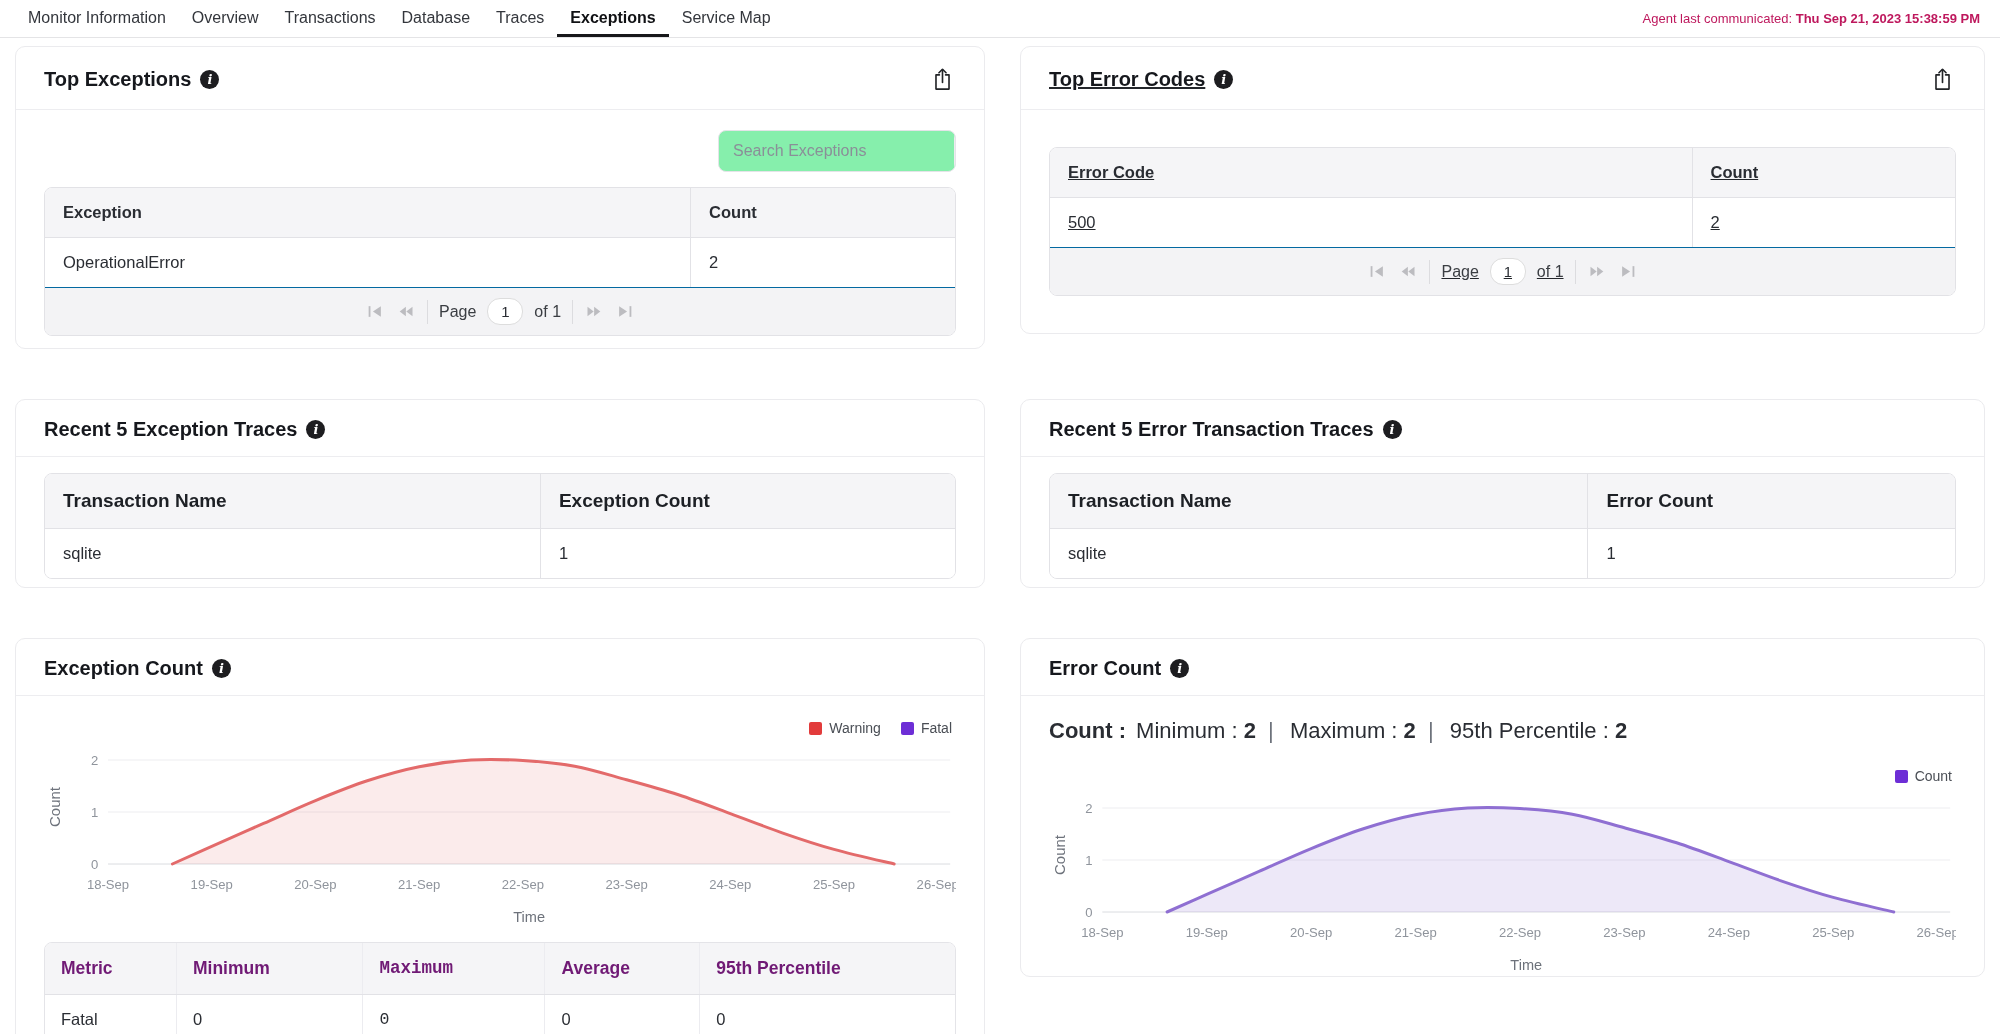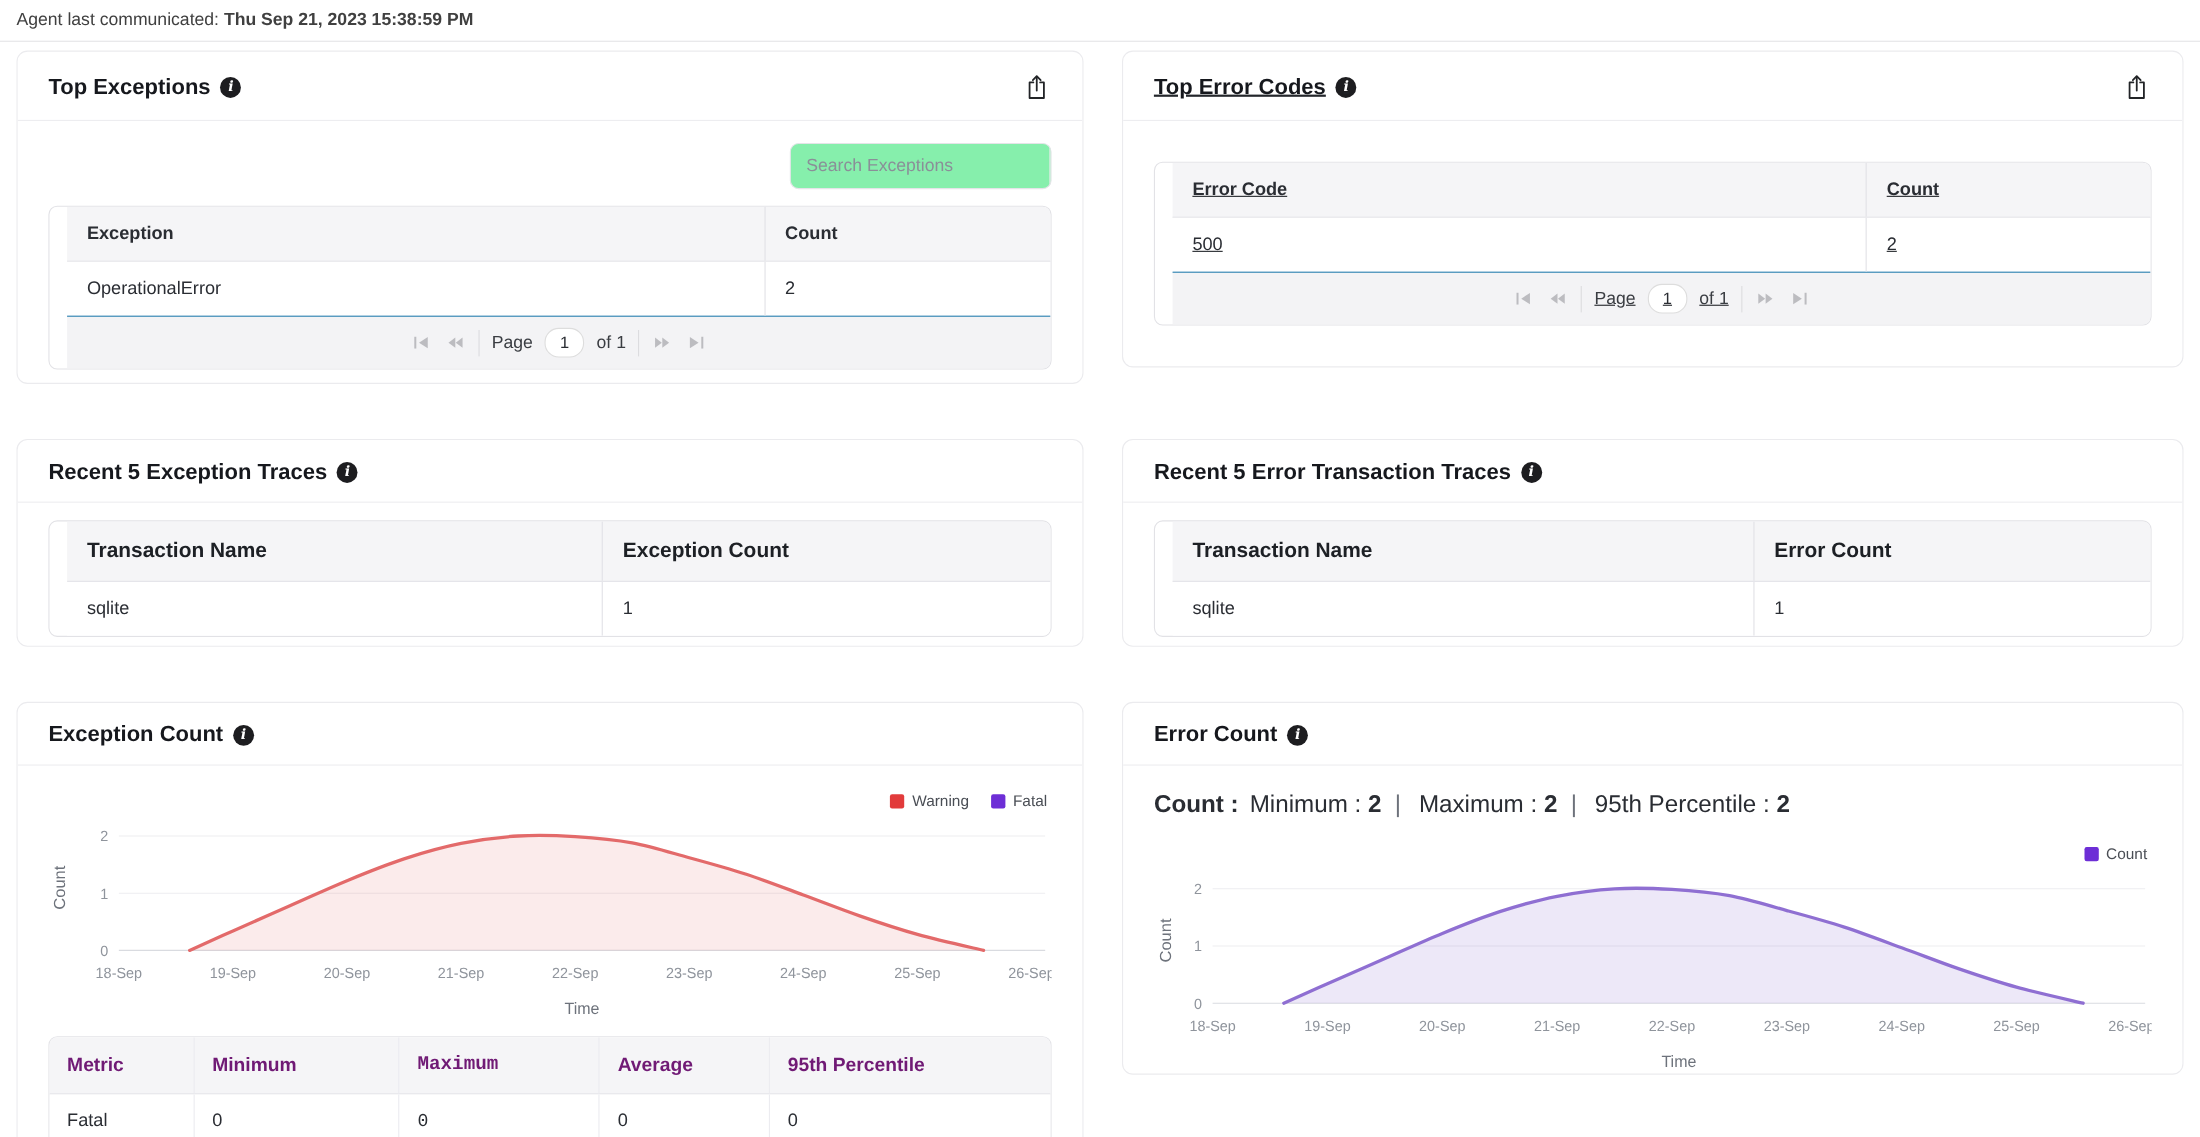--- a/index.html
+++ b/index.html
@@ -6,21 +6,21 @@
   html,body { width:2000px; height:1034px; overflow:hidden; background:#fff;
               font-family:"Liberation Sans", sans-serif; color:#23262b; }
 
   
   .topnav { height:38px; display:flex; justify-content:space-between; align-items:stretch;
             border-bottom:1px solid #e4e4e6; padding:0 20px 0 15px; background:#fff; }
   .tabs { display:flex; }
   .tab { padding:0 13px; line-height:35px; font-size:16px; color:#33363c; cursor:pointer;
          border-bottom:3px solid transparent; white-space:nowrap; }
   .tab.active { color:#101114; font-weight:bold; border-bottom-color:#17181a; }
-  .agent { align-self:center; font-size:16px; color:#404040; white-space:nowrap; }
+  .agent { align-self:center; font-size:13px; color:#be185d; white-space:nowrap; }
   .agent b { font-weight:bold; }
 
   
   .grid { display:grid; grid-template-columns:970px 965px; gap:50px 35px;
           padding:8px 15px 0 15px; align-items:start; }
   .panel { background:#fff; border:1px solid #ebebee; border-radius:10px; overflow:hidden; }
   .p-r1l { height:303px; } .p-r1r { height:288px;text-decoration:underline; }
   .p-r2  { height:189px; }
   .panel-head { display:flex; align-items:center; gap:9px; padding:18px 28px 15px 28px;
                 border-bottom:1px solid #ededf0; }
@@ -35,21 +35,21 @@
   .search-row { display:flex; justify-content:flex-end; margin:20px 0 15px 0; }
   .searchbox { width:238px; height:42px; display:flex; background:#86efac;
                border:1px solid #e4e4e8; border-radius:8px; overflow:hidden; }
   .searchbox input { flex:1; border:0; background:transparent; padding:0 14px;
                      font:16px "Liberation Sans", sans-serif; color:#33363c; outline:none; }
   .searchbox input::placeholder { color:#8a8f98; }
   .search-btn { width:46px; border:0; background:#ececef; cursor:pointer;
                 display:flex; align-items:center; justify-content:center; }
 
   
-  .dtable { border:1px solid #e2e2e6; border-radius:8px; overflow:hidden;padding-left:16px; }
+  .dtable { border:1px solid #e2e2e6; border-radius:8px; overflow:hidden; }
   .row { display:flex; }
   .cell { padding:15px 18px; font-size:16.5px; color:#2a2d33; }
   .c1 { width:71%; border-right:1px solid #e2e2e6; }
   .c2 { flex:1; }
   .mid-l .c1 { width:54.5%; } .mid-r .c1 { width:59.5%; }
   .dt-head { background:#f5f5f7; border-bottom:1px solid #e2e2e6; }
   .dt-head .cell { font-weight:bold; }
   .mid .dt-head .cell { font-size:19px; padding:16px 18px; color:#1d2025; }
   .dt-row { border-bottom:1px solid #0369a1; background:#fff; }
   .dt-row:last-child { border-bottom:none; }
@@ -87,20 +87,29 @@
   .m3{width:20%;border-right:1px solid #ececf0;font-family:Liberation Mono, monospace;}  .m4{width:17%;border-right:1px solid #ececf0;}
   .m5{flex:1;}
   .mtable .dt-row { border-bottom:1px solid #eceef0; }
 
   .icon-svg { display:block; }
 </style>
 </head>
 <body>
 
 <header class="topnav">
+  <nav class="tabs">
+    <div class="tab">Monitor Information</div>
+    <div class="tab">Overview</div>
+    <div class="tab">Transactions</div>
+    <div class="tab">Database</div>
+    <div class="tab">Traces</div>
+    <div class="tab active">Exceptions</div>
+    <div class="tab">Service Map</div>
+  </nav>
   <div class="agent">
     <span>Agent last communicated:</span>
     <b>Thu Sep 21, 2023 15:38:59 PM</b>
   </div>
 </header>
 
 <main class="grid">
 
   <section class="panel p-r1l">
     <div class="panel-head">

